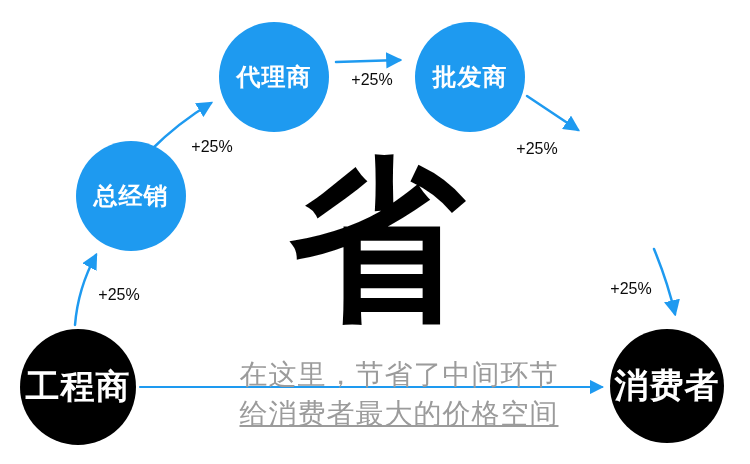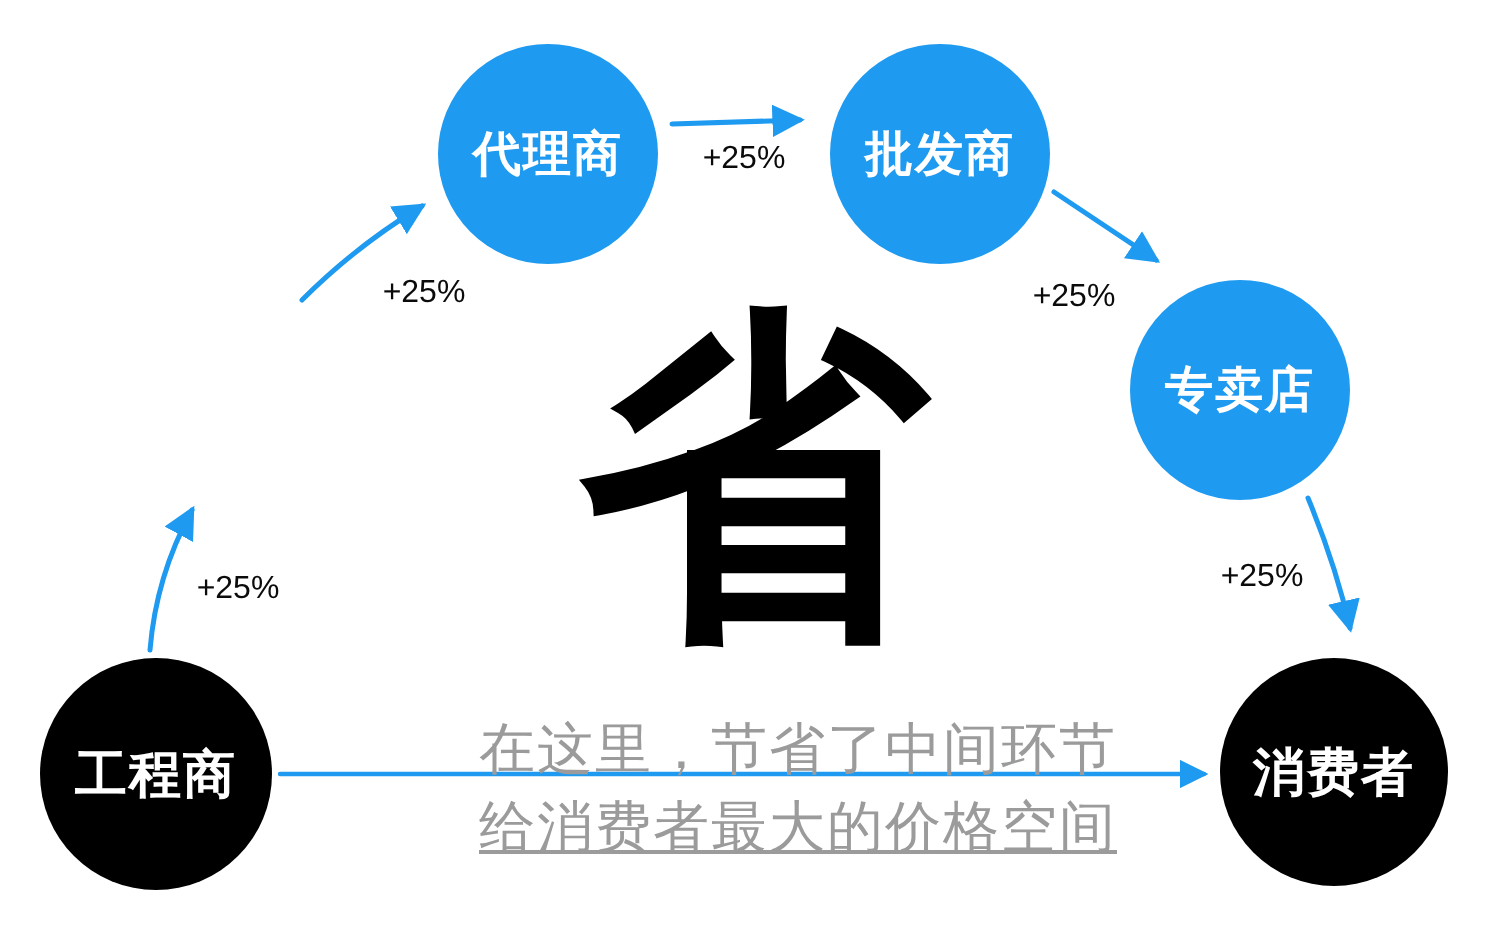--- a/index.html
+++ b/index.html
@@ -33,21 +33,21 @@
     border-radius: 50%;
     display: flex;
     align-items: center;
     justify-content: center;
     color: #fff;
     font-weight: bold;
     z-index: 3;
     letter-spacing: 1px;
   }
   .node.blue  { background: var(--blue, #1E9AF0); font-size: 24px; }
-  .node.black { background: var(--ink, #000);   font-size: 26px; }
+  .node.black { background: var(--ink, #000);   font-size: 34px; }
   .pct {
     position: absolute;
     transform: translate(-50%, -50%);
     font-size: 16px;
     font-weight: 400;
     color: #0b0b0b;
     z-index: 4;
     white-space: nowrap;
   }
   .note {
@@ -80,28 +80,28 @@
       <path d="M654 249 Q668 283 675 314" stroke-width="2.5" marker-end="url(#ah)"></path>
       <path d="M140 387 L602 387" stroke-width="2.2" marker-end="url(#ah)"></path>
     </g>
   </svg>
 
   <div class="big-char">省</div>
 
   <div class="node black" style="left:20px; top:329px; width:116px; height:116px;">
     <span>工程商</span>
   </div>
+  <div class="node blue" style="left:76px; top:141px; width:110px; height:110px;">
+    <span>总经销</span>
+  </div>
   <div class="node blue" style="left:219px; top:22px; width:110px; height:110px;">
     <span>代理商</span>
   </div>
   <div class="node blue" style="left:415px; top:22px; width:110px; height:110px;">
     <span>批发商</span>
-  </div>
-  <div class="node blue" style="left:565px; top:140px; width:110px; height:110px;">
-    <span>专卖店</span>
   </div>
   <div class="node black" style="left:610px; top:329px; width:114px; height:114px;">
     <span>消费者</span>
   </div>
 
   <span class="pct" style="left:119px; top:295px;">+25%</span>
   <span class="pct" style="left:212px; top:147px;">+25%</span>
   <span class="pct" style="left:372px; top:80px;">+25%</span>
   <span class="pct" style="left:537px; top:149px;">+25%</span>
   <span class="pct" style="left:631px; top:289px;">+25%</span>

